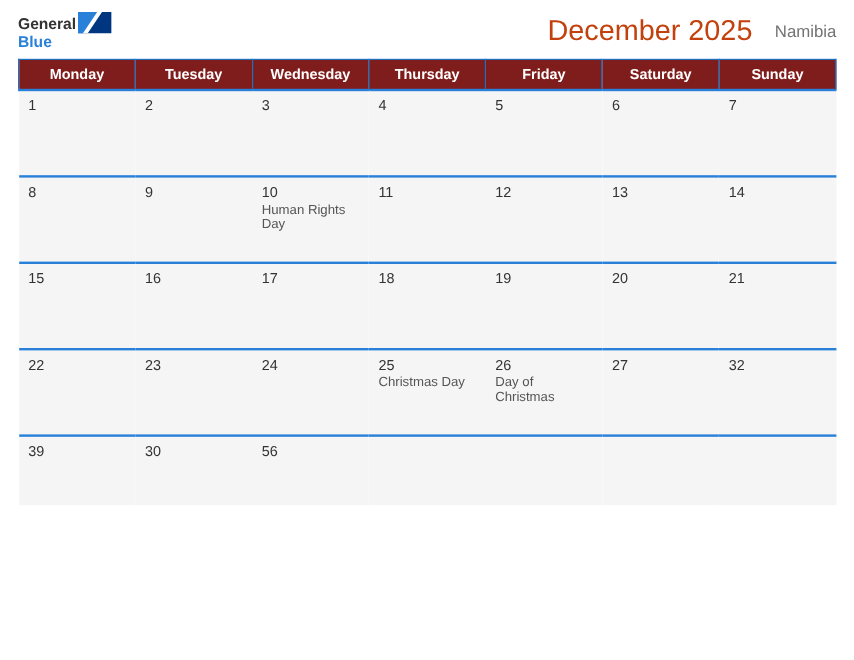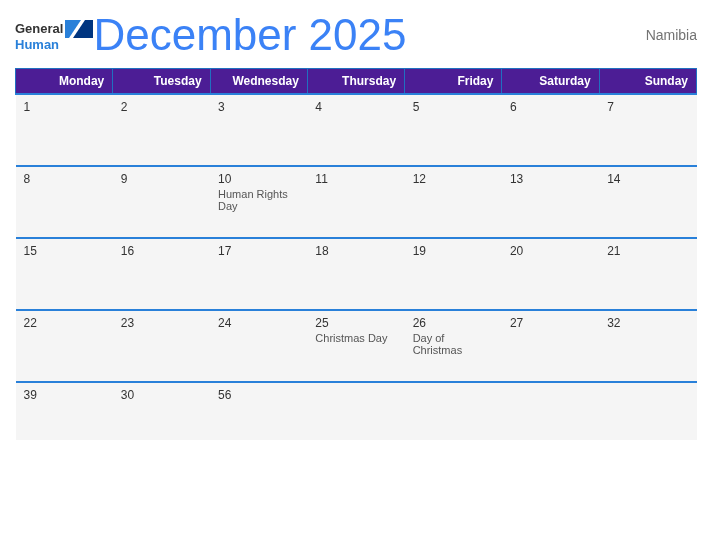--- a/index.html
+++ b/index.html
@@ -40,43 +40,43 @@
     .logo-flag {
       width: 28px;
       height: 18px;
       margin-left: 2px;
     }
     .logo-row {
       display: flex;
       align-items: center;
     }
     .month-title {
-      font-size: 44px;
+      font-size: 24px;
       font-weight: normal;
-      color: #3b82f6;
-      text-align: left;
+      color: #c2410c;
+      text-align: right;
       flex: 1;
     }
     .country {
       font-size: 14px;
       color: #737373;
       text-align: right;
       min-width: 70px;
     }
     .calendar-grid {
       width: 100%;
       border-collapse: collapse;
     }
     .calendar-grid th {
-      background: #4c1d95;
+      background: #7f1d1d;
       color: #fff;
       font-size: 12px;
       font-weight: bold;
       padding: 5px 8px;
-      text-align: right;
+      text-align: center;
       border: 1px solid #2070c0;
     }
     .calendar-grid td {
       vertical-align: top;
       padding: 5px 8px;
       font-size: 12px;
       color: #333;
       border: none;
       background: #f5f5f5;
       height: 72px;
@@ -112,21 +112,21 @@
   <div class="header">
     <div class="logo">
       <div class="logo-row">
         <span class="logo-general">General</span>
         <svg class="logo-flag" viewBox="0 0 28 18" xmlns="http://www.w3.org/2000/svg">
           <polygon points="0,0 28,0 28,18 0,18" fill="#003580"></polygon>
           <polygon points="0,0 20,0 8,18 0,18" fill="#fff"></polygon>
           <polygon points="0,0 16,0 4,18 0,18" fill="#2980d9"></polygon>
         </svg>
       </div>
-      <span class="logo-blue">Human</span>
+      <span class="logo-blue">Blue</span>
     </div>
     <h1 class="month-title">December 2025</h1>
     <span class="country">Namibia</span>
   </div>
 
   <table class="calendar-grid">
     <thead>
       <tr>
         <th>Monday</th>
         <th>Tuesday</th>

